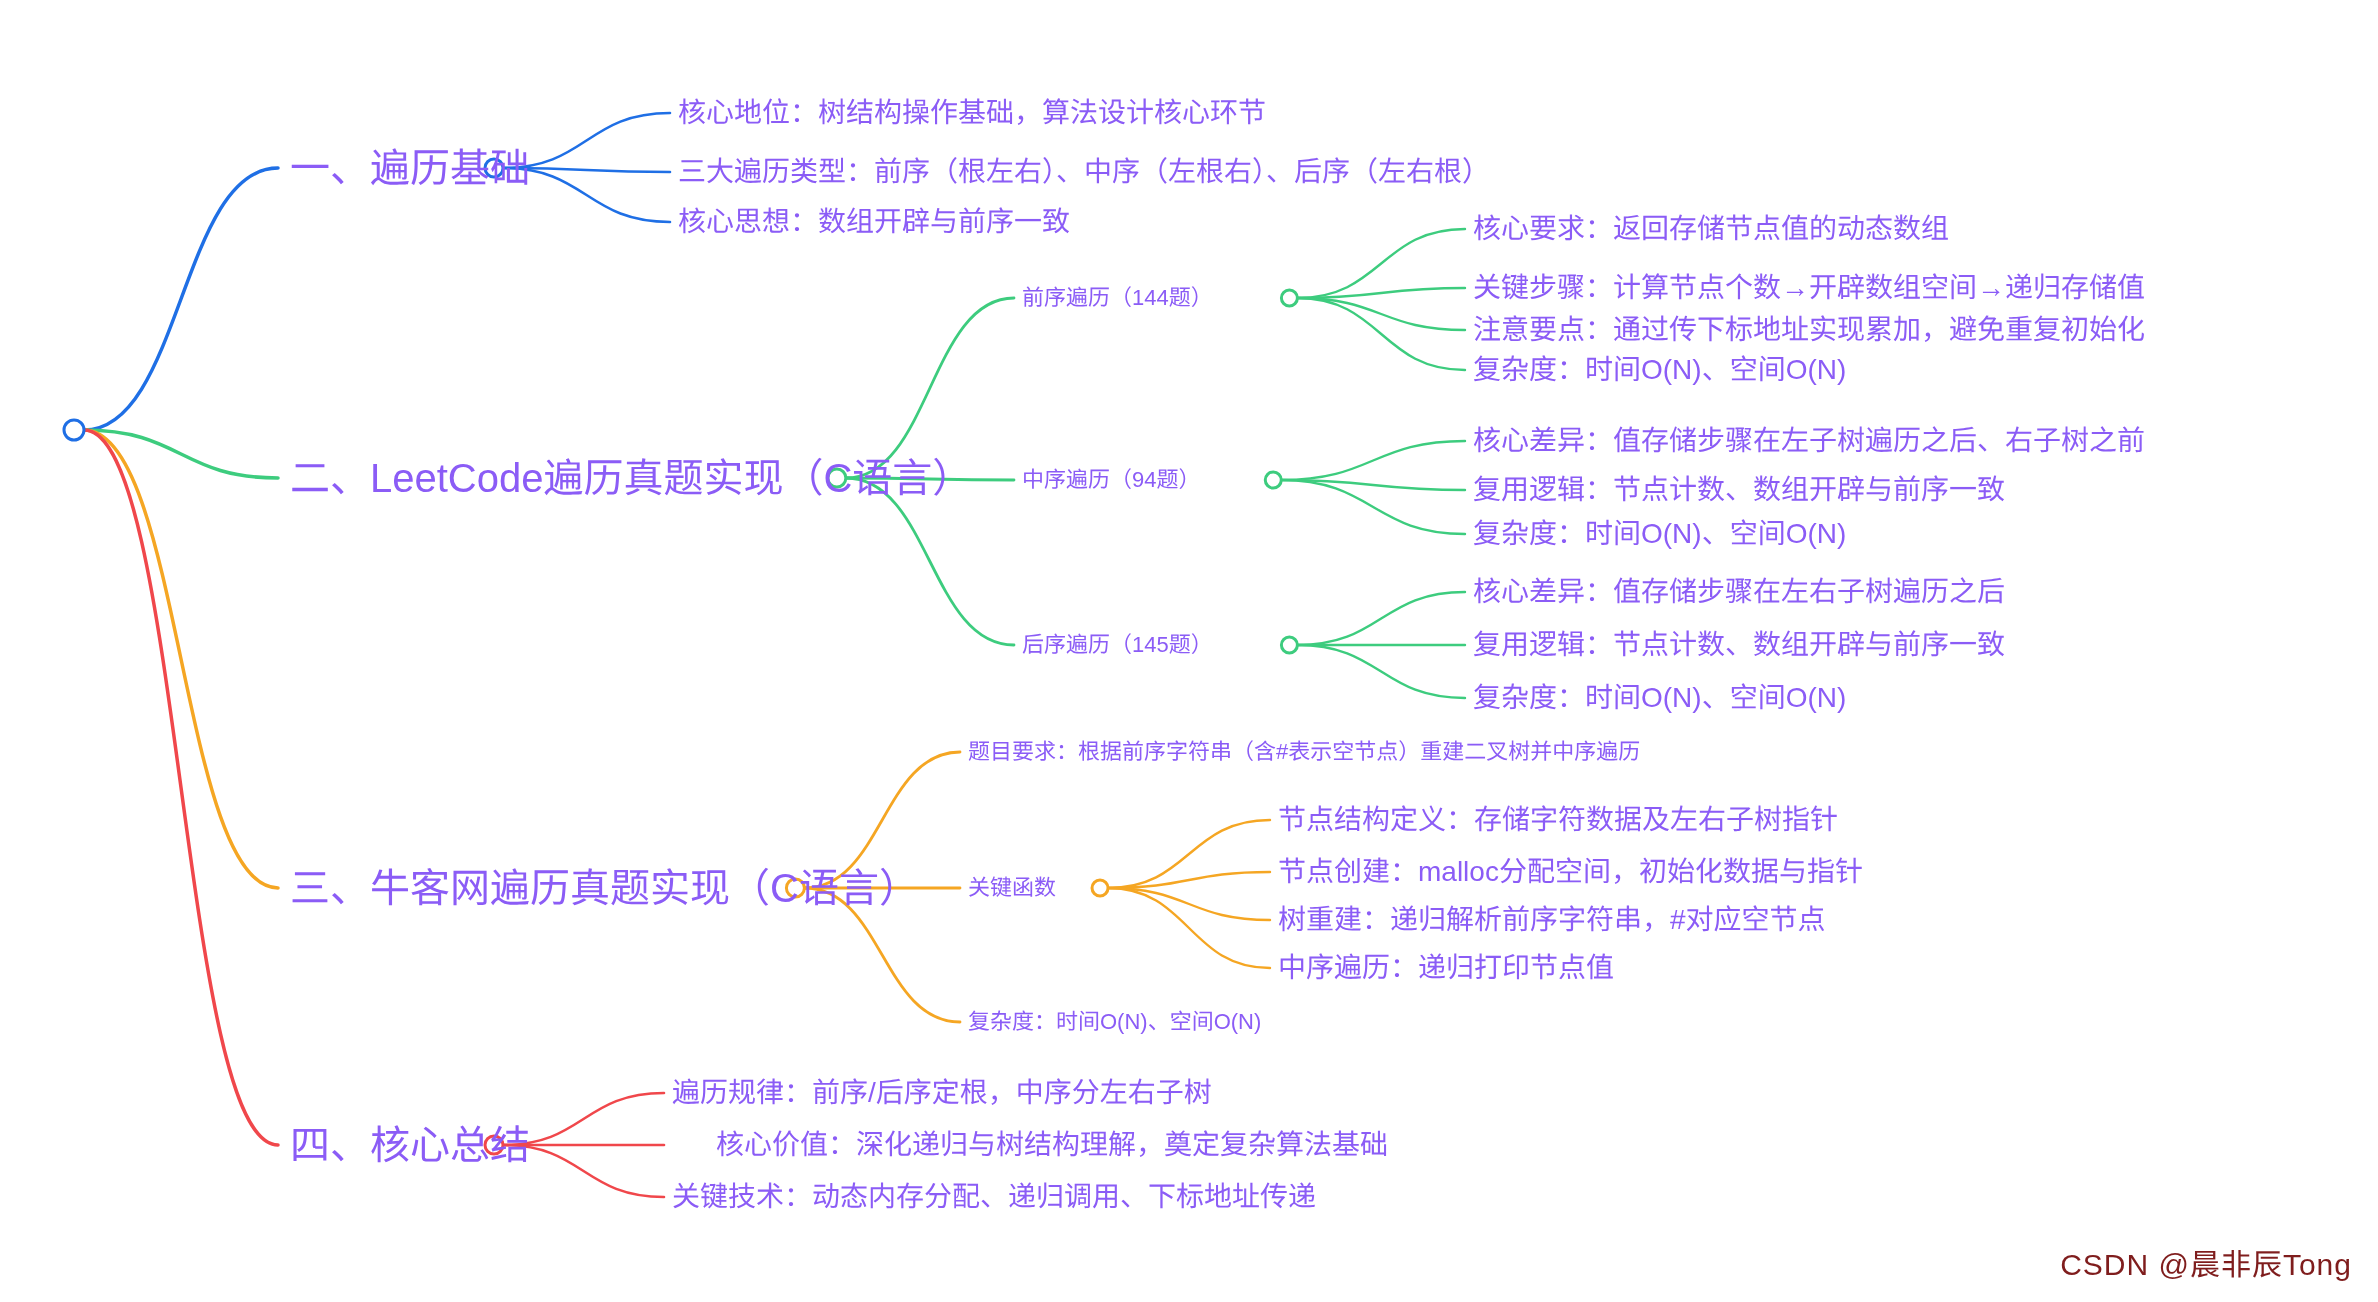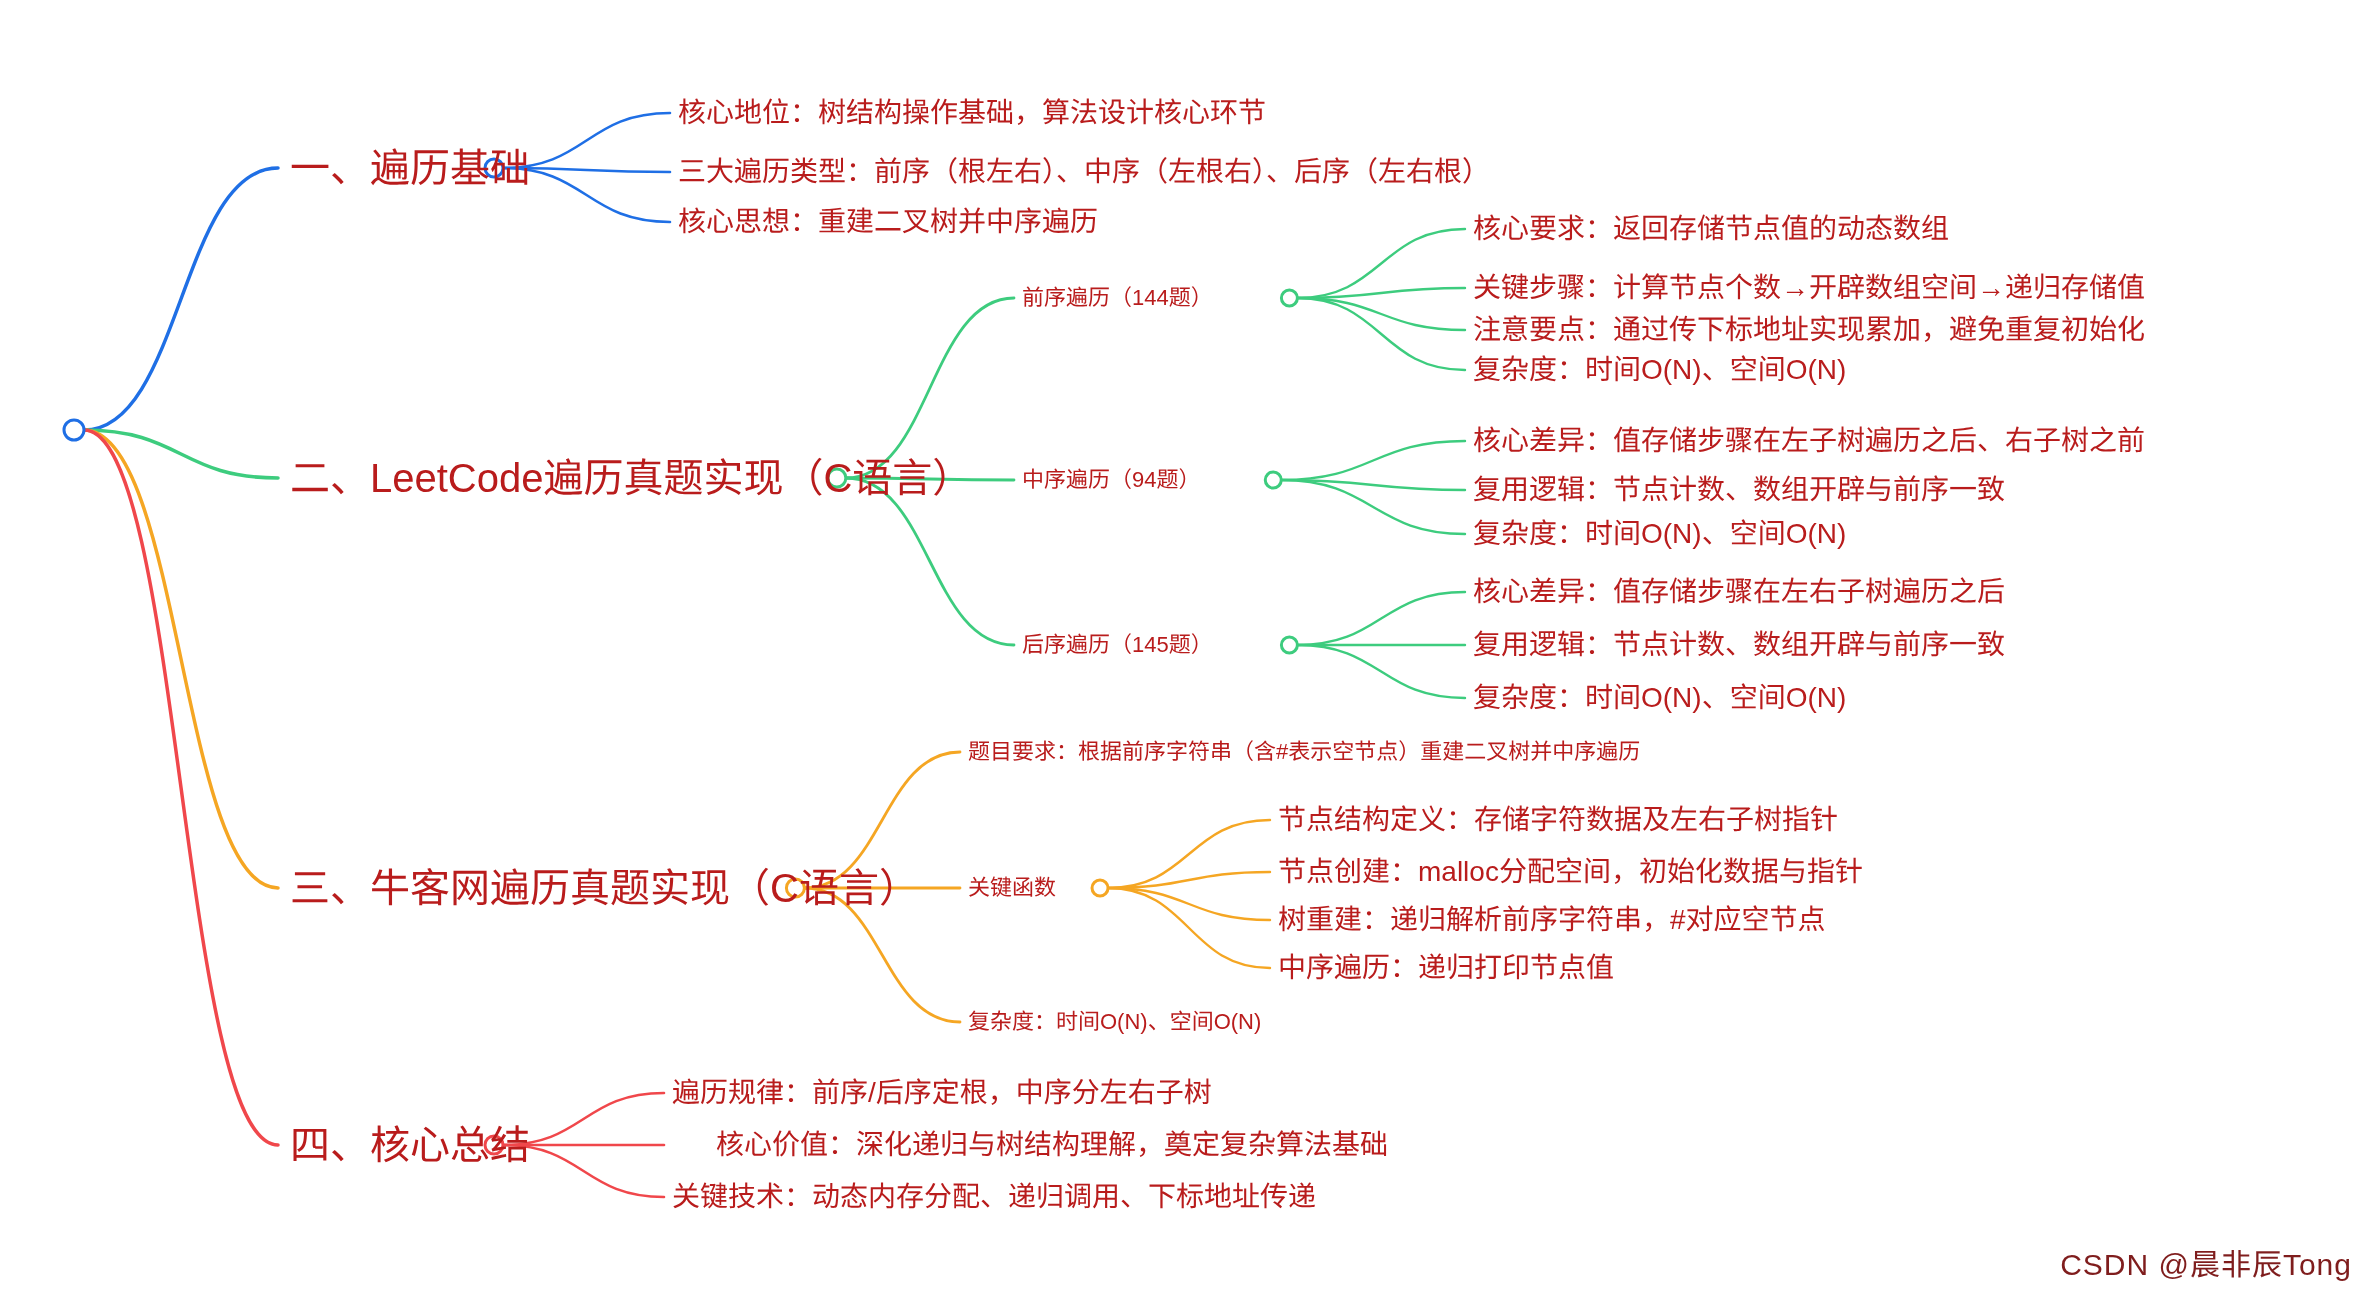--- a/index.html
+++ b/index.html
@@ -21,21 +21,21 @@
   svg#mindmap-canvas {
     position: absolute;
     left: 0;
     top: 0;
     width: 2378px;
     height: 1302px;
   }
   .node-label {
     position: absolute;
     white-space: nowrap;
-    color: #b91c1c;
+    color: #8b5cf6;
     line-height: 1;
     transform: translateY(-50%);
   }
   .lvl1 { font-size: 40px; }
   .lvl2 { font-size: 22px; }
   .lvl-leaf { font-size: 28px; }
   .watermark {
     position: absolute;
     right: 26px;
     bottom: 18px;
@@ -93,21 +93,21 @@
         <circle cx="795.390625" cy="888" r="9" fill="#ffffff" stroke="#f5a623" stroke-width="3"></circle>
         <circle cx="1100.015625" cy="888" r="8" fill="#ffffff" stroke="#f5a623" stroke-width="3"></circle>
         <circle cx="494" cy="1145" r="9" fill="#ffffff" stroke="#f0474b" stroke-width="3"></circle>
       </g>
   </svg>
 
   <div id="label-layer">
       <div class="node-label lvl1" style="left: 290px; top: 168px;">一、遍历基础</div>
       <div class="node-label lvl-leaf" style="left: 678px; top: 113px;">核心地位：树结构操作基础，算法设计核心环节</div>
       <div class="node-label lvl-leaf" style="left: 678px; top: 172px;">三大遍历类型：前序（根左右）、中序（左根右）、后序（左右根）</div>
-      <div class="node-label lvl-leaf" style="left: 678px; top: 222px;">核心思想：重建二叉树并中序遍历</div>
+      <div class="node-label lvl-leaf" style="left: 678px; top: 222px;">核心思想：数组开辟与前序一致</div>
       <div class="node-label lvl1" style="left: 290px; top: 478px;">二、LeetCode遍历真题实现（C语言）</div>
       <div class="node-label lvl2" style="left: 1022px; top: 298px;">前序遍历（144题）</div>
       <div class="node-label lvl-leaf" style="left: 1473px; top: 229px;">核心要求：返回存储节点值的动态数组</div>
       <div class="node-label lvl-leaf" style="left: 1473px; top: 288px;">关键步骤：计算节点个数→开辟数组空间→递归存储值</div>
       <div class="node-label lvl-leaf" style="left: 1473px; top: 330px;">注意要点：通过传下标地址实现累加，避免重复初始化</div>
       <div class="node-label lvl-leaf" style="left: 1473px; top: 370px;">复杂度：时间O(N)、空间O(N)</div>
       <div class="node-label lvl2" style="left: 1022px; top: 480px;">中序遍历（94题）</div>
       <div class="node-label lvl-leaf" style="left: 1473px; top: 441px;">核心差异：值存储步骤在左子树遍历之后、右子树之前</div>
       <div class="node-label lvl-leaf" style="left: 1473px; top: 490px;">复用逻辑：节点计数、数组开辟与前序一致</div>
       <div class="node-label lvl-leaf" style="left: 1473px; top: 534px;">复杂度：时间O(N)、空间O(N)</div>

